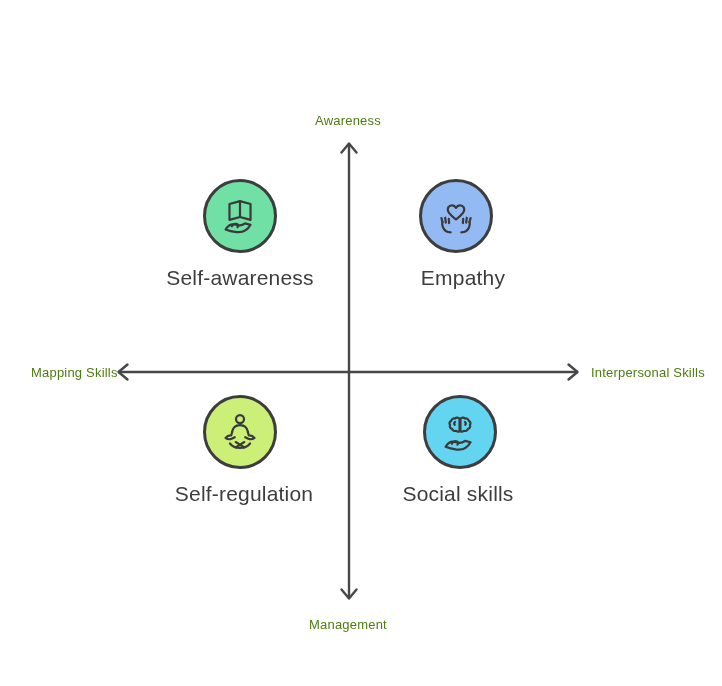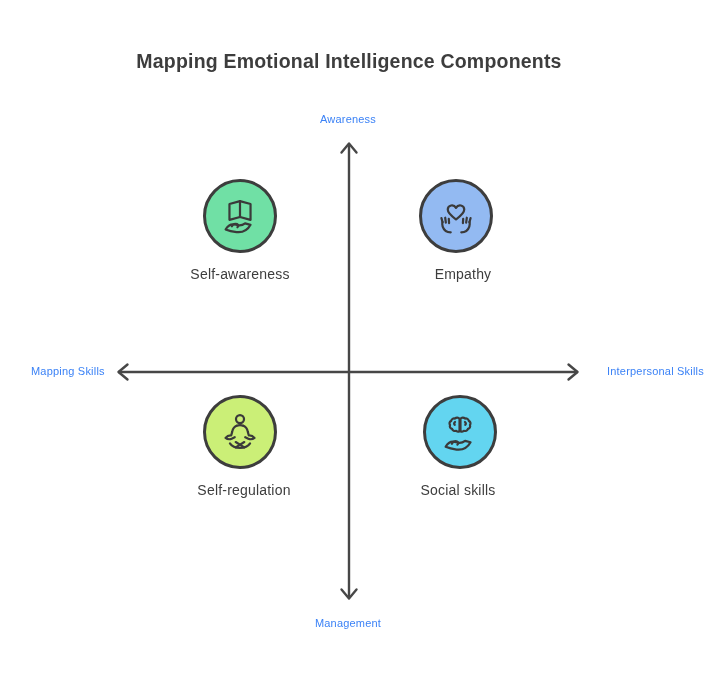--- a/index.html
+++ b/index.html
@@ -6,45 +6,44 @@
   .stage{
     position:relative;width:722px;height:686px;background:#ffffff;overflow:hidden;
     font-family:"Liberation Sans","DejaVu Sans",sans-serif;
   }
   .title{
     position:absolute;top:50px;left:349px;transform:translateX(-50%);
     font-size:19.5px;font-weight:600;color:#3d3d3d;white-space:nowrap;letter-spacing:.2px;
   }
   .axes-svg{position:absolute;left:0;top:0;color:#474747;}
   .axis-label{
-    position:absolute;font-size:11px;color:#3b82f6;white-space:nowrap;letter-spacing:.2px;
+    position:absolute;font-size:13px;color:#4d7c0f;white-space:nowrap;letter-spacing:.2px;
   }
   .axis-label.top{left:348px;top:113px;transform:translateX(-50%);}
   .axis-label.bottom{left:348px;top:617px;transform:translateX(-50%);text-align:right;}
   .axis-label.left{left:31px;top:365px;}
-  .axis-label.right{left:591px;top:365px;margin-left:16px;}
+  .axis-label.right{left:591px;top:365px;}
   .quadrant{position:absolute;width:0;height:0;}
   .circle{
     position:absolute;width:68px;height:68px;border-radius:50%;
     border:3px solid #3d3d3d;display:flex;align-items:center;justify-content:center;
     transform:translate(-50%,-50%);color:#3a3a3a;
   }
   .q-label{
-    position:absolute;transform:translateX(-50%);font-size:14px;color:#3d3d3d;
+    position:absolute;transform:translateX(-50%);font-size:21px;color:#3d3d3d;
     white-space:nowrap;letter-spacing:.2px;
   }
   svg.icon{display:block;}
   svg.icon *{fill:none;stroke:currentColor;stroke-width:2.3;stroke-linecap:round;stroke-linejoin:round;}
 </style>
 </head>
 <body>
 
 <div class="stage">
 
-  <div class="title">Mapping Emotional Intelligence Components</div>
 
   <svg class="axes-svg" width="722" height="686" viewBox="0 0 722 686" aria-hidden="true" style="color: rgb(71, 71, 71);">
     <g fill="none" stroke="currentColor" stroke-width="2.4" stroke-linecap="round" stroke-linejoin="round">
       <path d="M349 145 L349 597"></path>
       <path d="M341.5 152.5 L349 143.5 L356.5 152.5"></path>
       <path d="M341.5 589.5 L349 598.5 L356.5 589.5"></path>
       <path d="M119 372 L577 372"></path>
       <path d="M127.5 364.5 L118.5 372 L127.5 379.5"></path>
       <path d="M568.5 364.5 L577.5 372 L568.5 379.5"></path>
     </g>

